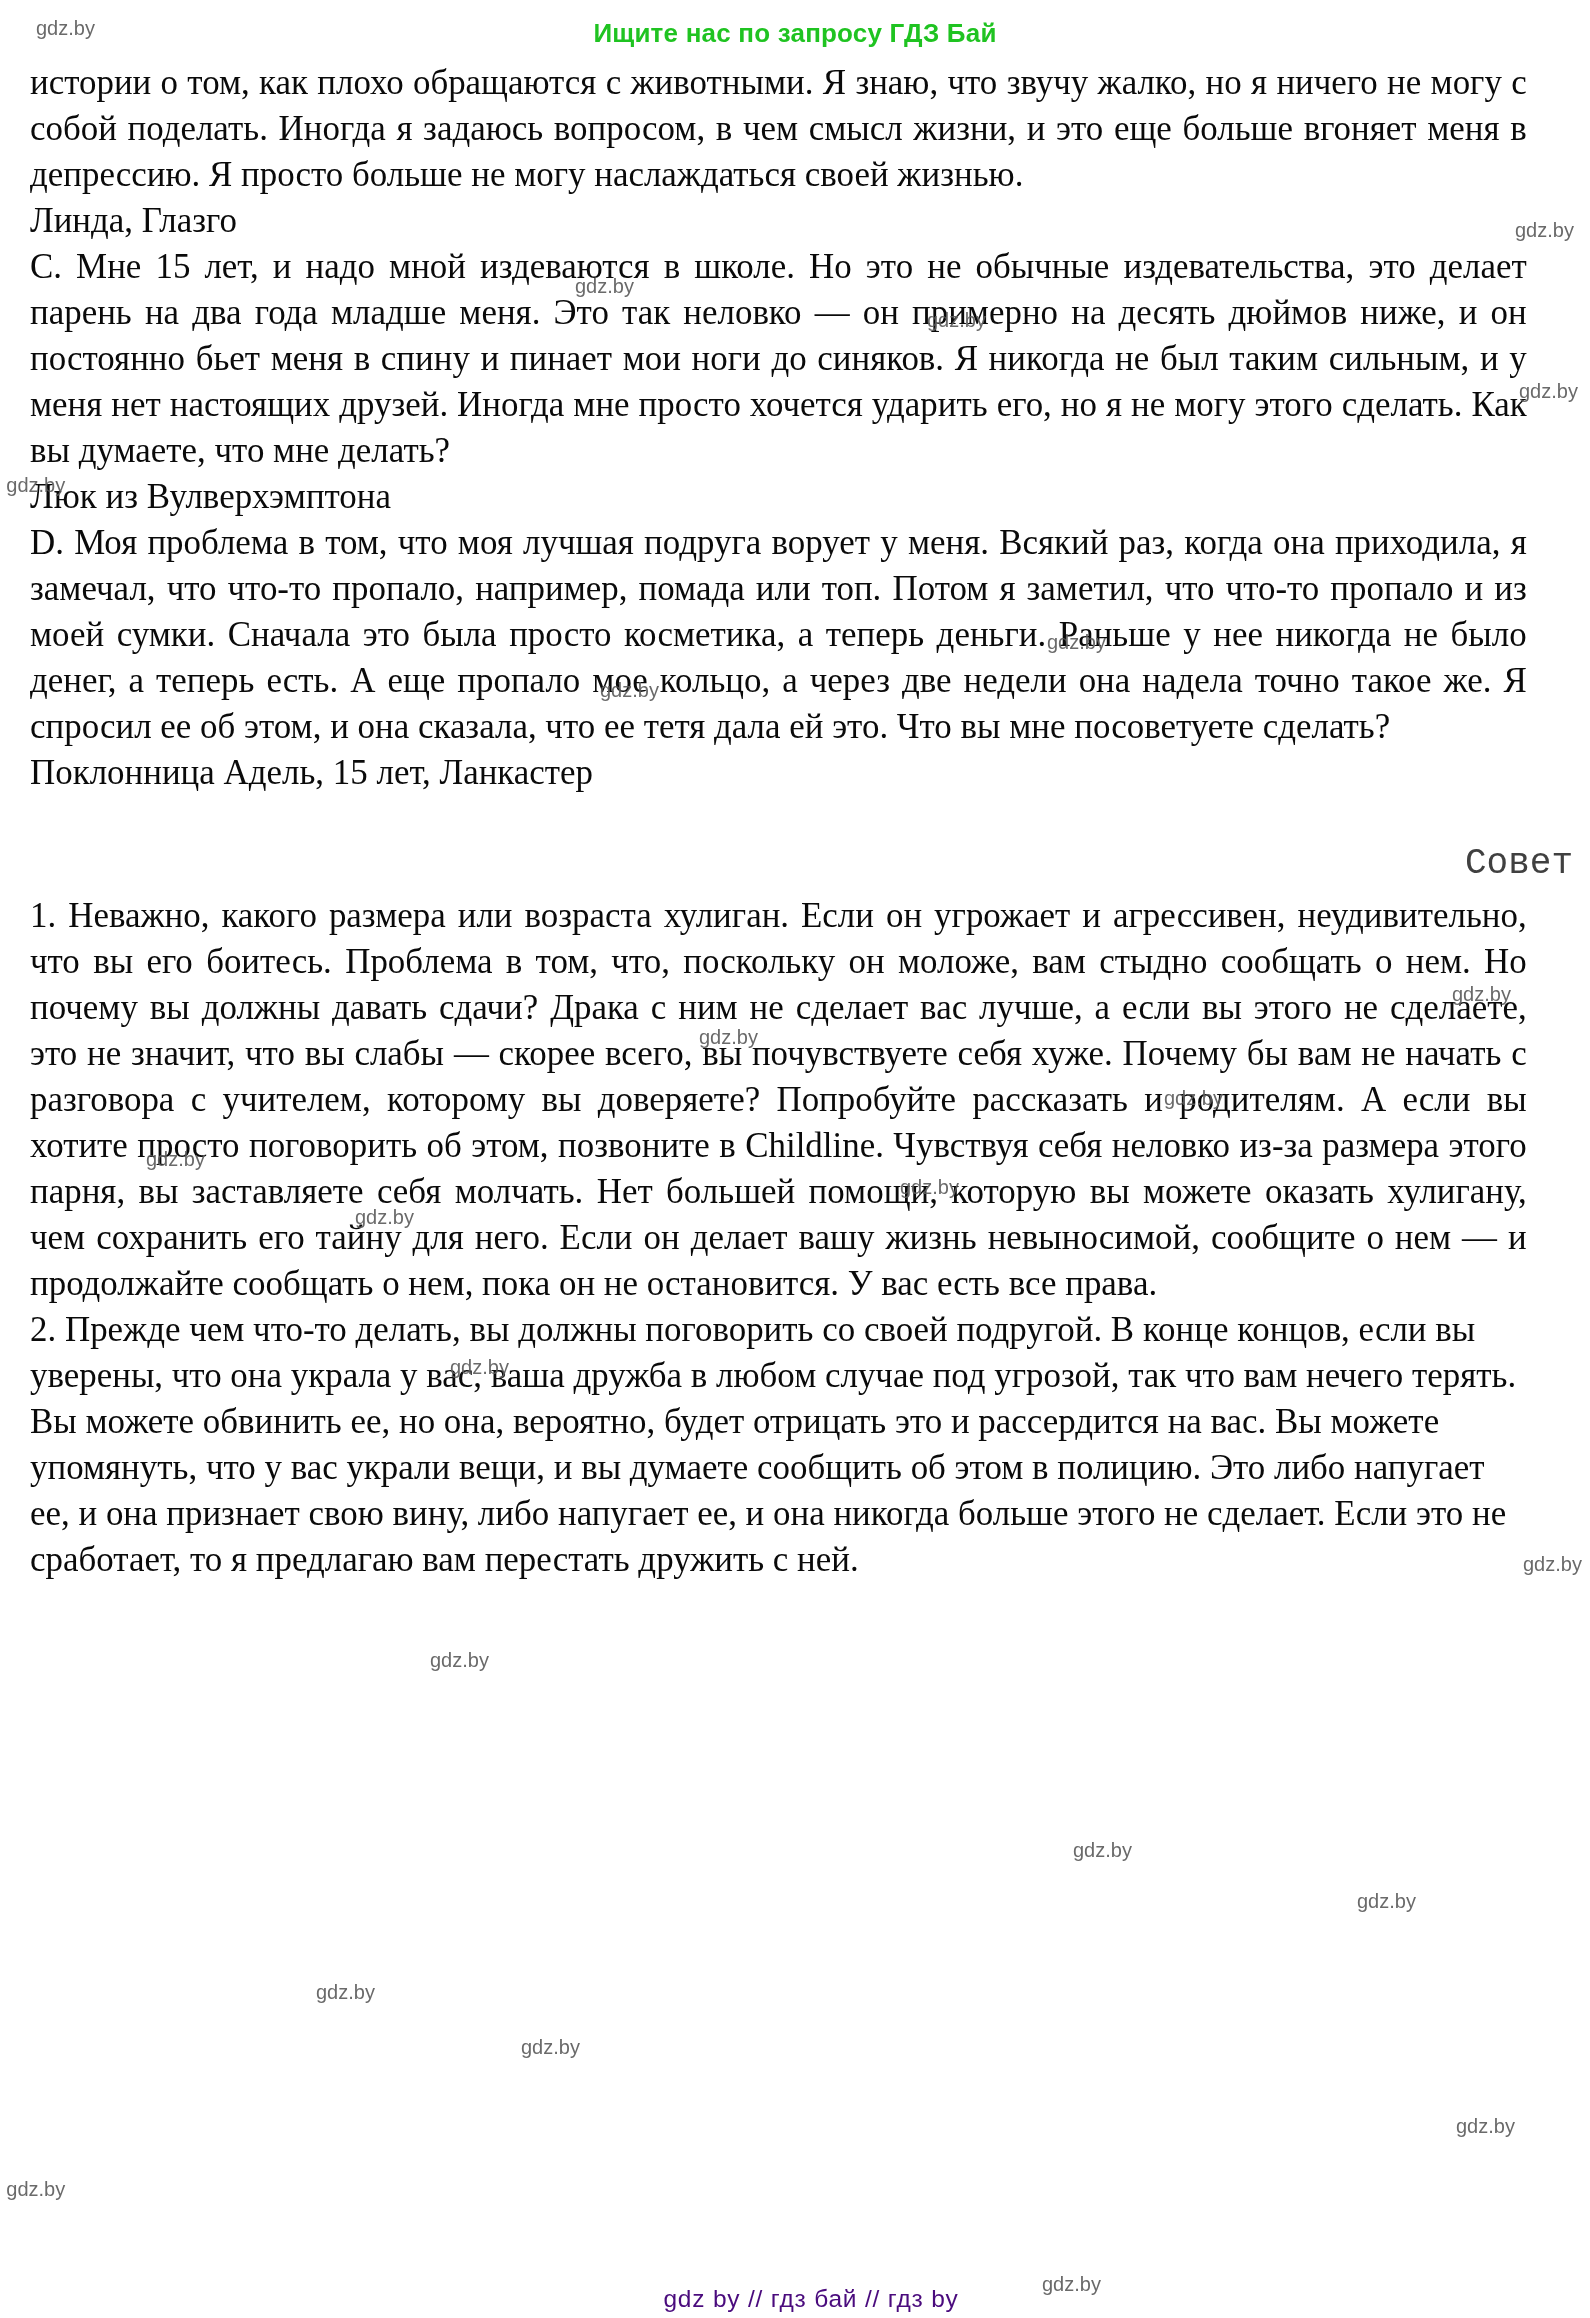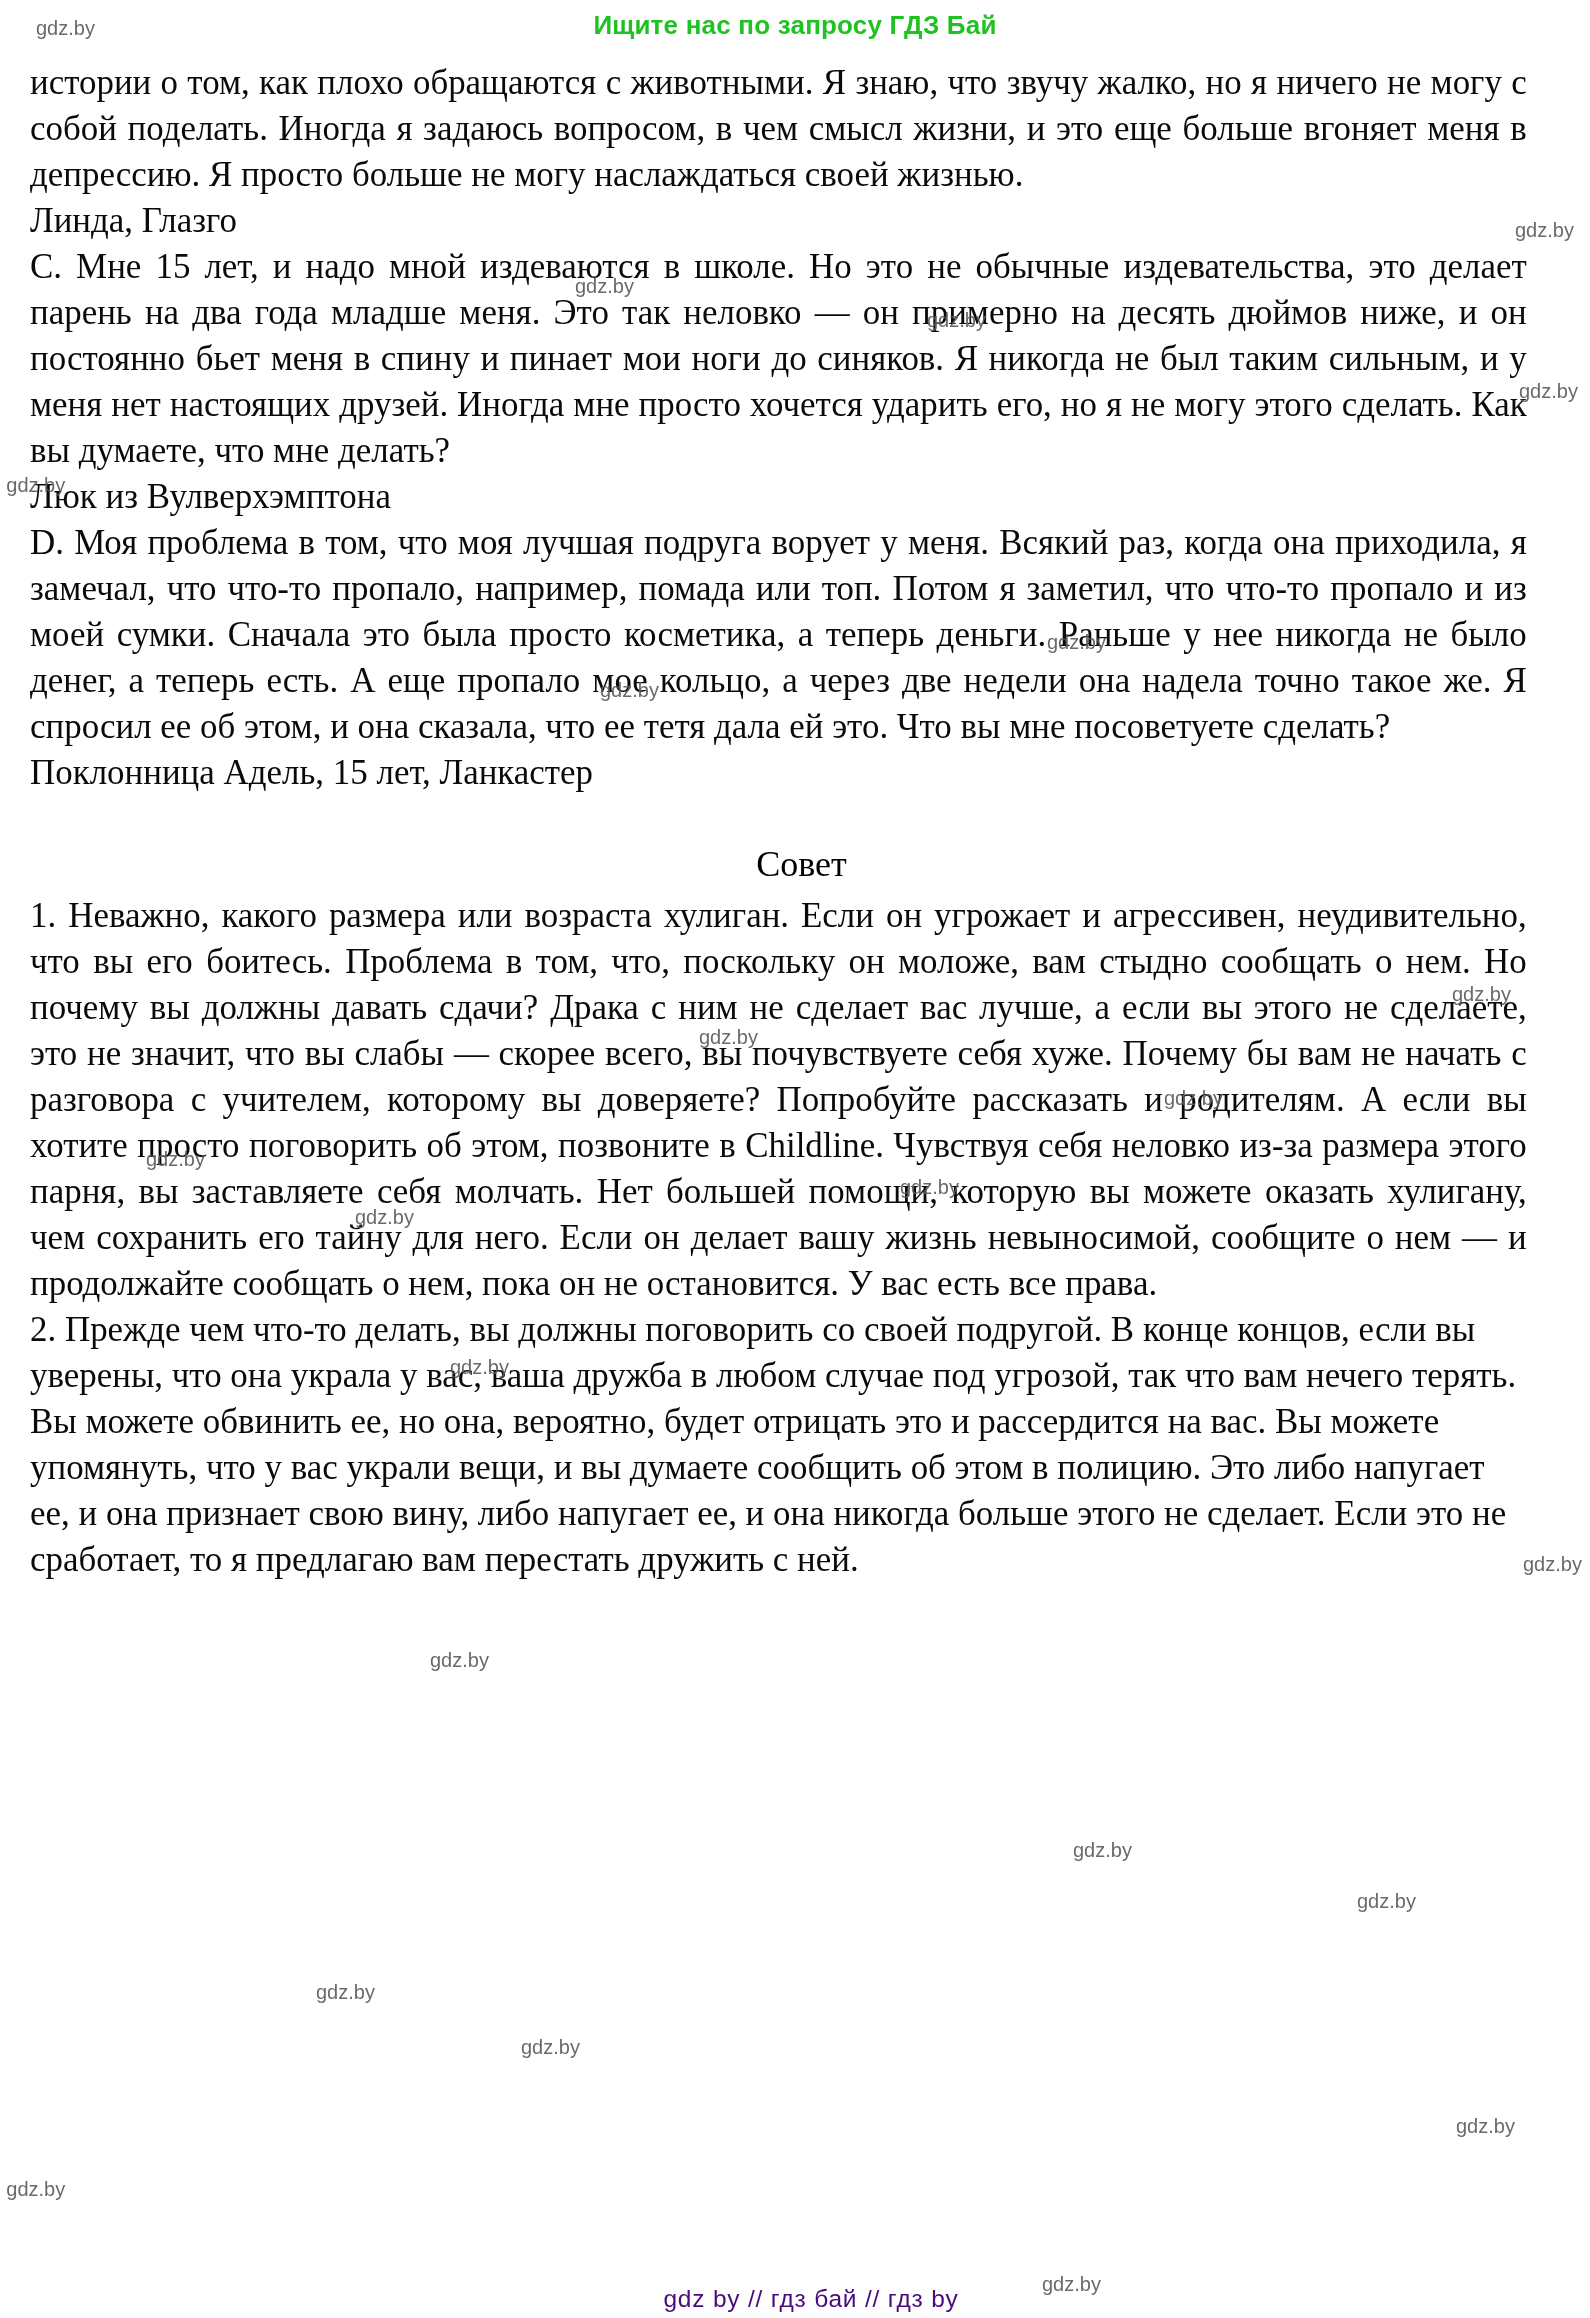--- a/index.html
+++ b/index.html
@@ -12,21 +12,21 @@
     width: 1590px;
     height: 2319px;
     background: #ffffff;
     overflow: hidden;
     font-family: "Liberation Serif", "DejaVu Serif", serif;
   }
 
   
   .header-band {
     position: absolute;
-    top: 8px;
+    top: 16px;
     left: 0;
     width: 100%;
     height: 36px;
     text-align: center;
     z-index: 5;
   }
   .header-text {
     display: inline-block;
     font-family: "Liberation Sans", "DejaVu Sans", sans-serif;
     font-size: 26px;
@@ -85,23 +85,23 @@
     color: #0a0a0a;
     text-align: left;
     font-family: "Liberation Serif", "DejaVu Serif", serif;
     transform: scaleX(0.97);
     transform-origin: left top;
   }
   .heading {
     margin: 0;
     font-size: 36px;
     line-height: 46px;
-    color: #000000;
-    text-align: center;
-    font-family: Liberation Serif, serif;
+    color: #404040;
+    text-align: right;
+    font-family: Liberation Mono, monospace;
   }
   .gap-sm { height: 4.7px; }
   .gap-lg { height: 46px; }
 
   
   .wm {
     position: absolute;
     font-family: Liberation Sans, sans-serif;
     font-size: 20px;
     color: #5e5e5e;

